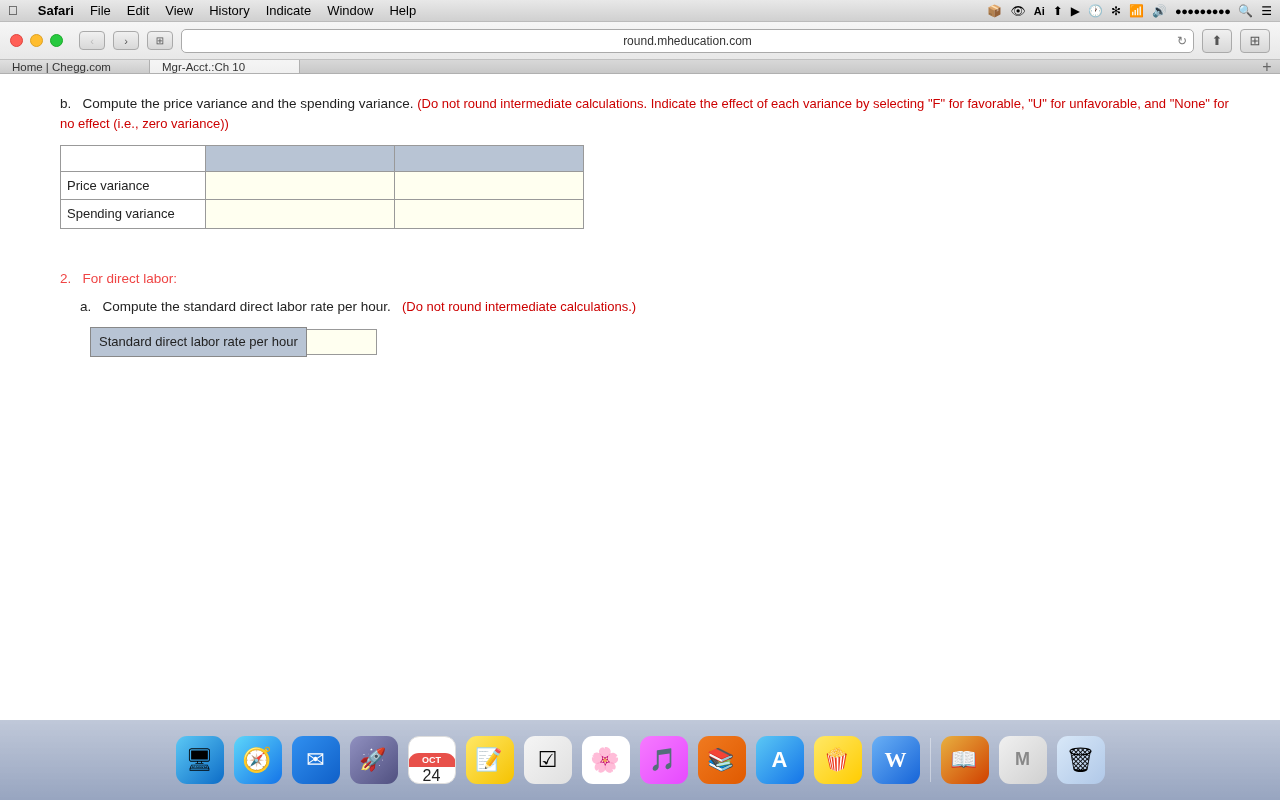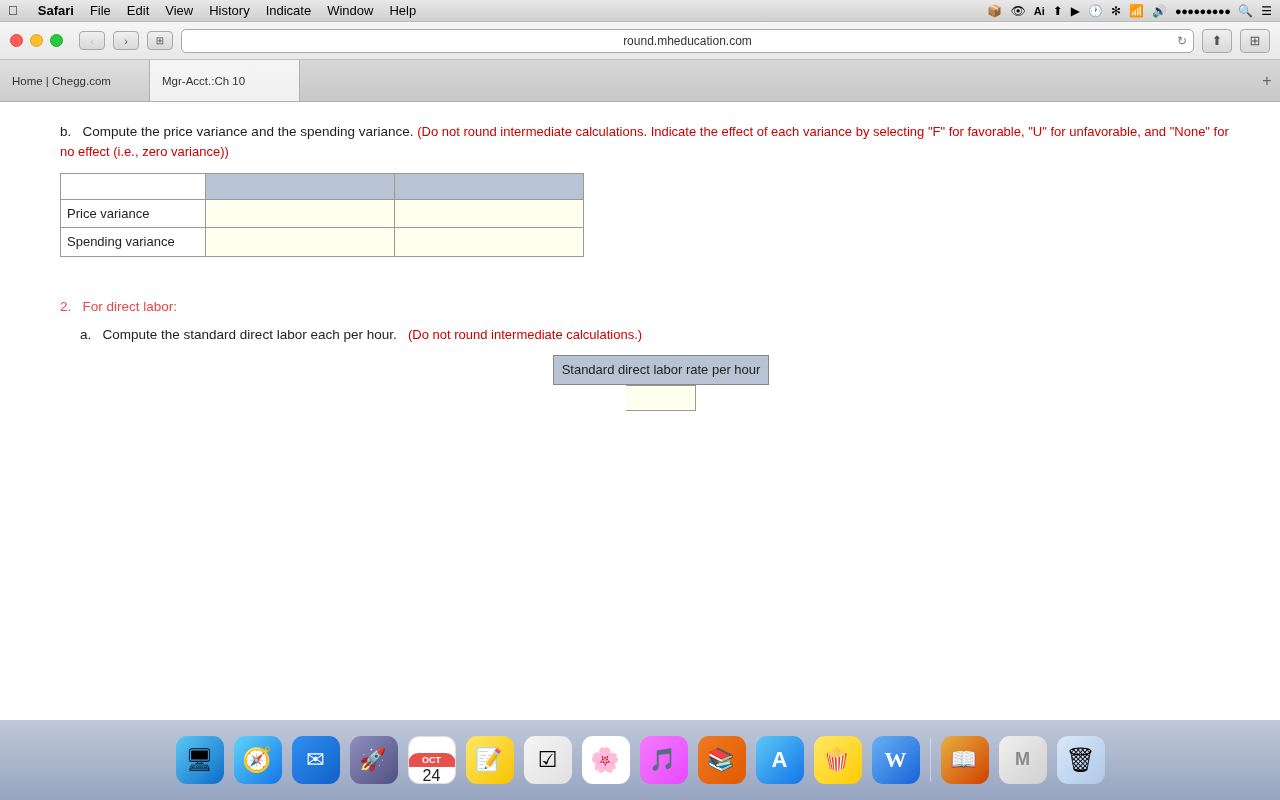--- a/index.html
+++ b/index.html
@@ -121,21 +121,21 @@
       display: flex;
       align-items: center;
       justify-content: center;
       font-size: 13px;
       color: #555;
       cursor: pointer;
     }
 
     
     .tab-bar {
-      height: 42px;
+      height: 14px;
       background: linear-gradient(to bottom, #d8d8d8, #c8c8c8);
       border-bottom: 1px solid #b0b0b0;
       display: flex;
       align-items: stretch;
     }
     .tab {
       display: flex;
       align-items: center;
       padding: 0 12px;
       font-size: 11.5px;
@@ -238,21 +238,20 @@
       color: #222;
       margin-bottom: 8px;
     }
 
     
     .rate-row {
       display: flex;
       align-items: center;
       margin-top: 10px;
       margin-left: 10px;
-      flex-direction: column;
     }
     .rate-label-box {
       background: #b8c4d4;
       border: 1px solid #888;
       padding: 4px 8px;
       font-size: 13px;
       color: #222;
       min-width: 210px;
     }
     .rate-input-box {
@@ -441,21 +440,21 @@
       <div class="section-number">
         <span>2.</span>
         &nbsp;
         <span>For direct labor:</span>
       </div>
 
       <div class="sub-section">
         <div class="sub-label">
           <span>a.</span>
           &nbsp;
-          <span>Compute the standard direct labor each per hour.</span>
+          <span>Compute the standard direct labor rate per hour.</span>
           &nbsp;
           <span class="red-note">(Do not round intermediate calculations.)</span>
         </div>
 
         <div class="rate-row">
           <div class="rate-label-box">
             <span>Standard direct labor rate per hour</span>
           </div>
           <input class="rate-input-box" type="text" style="">
         </div>

